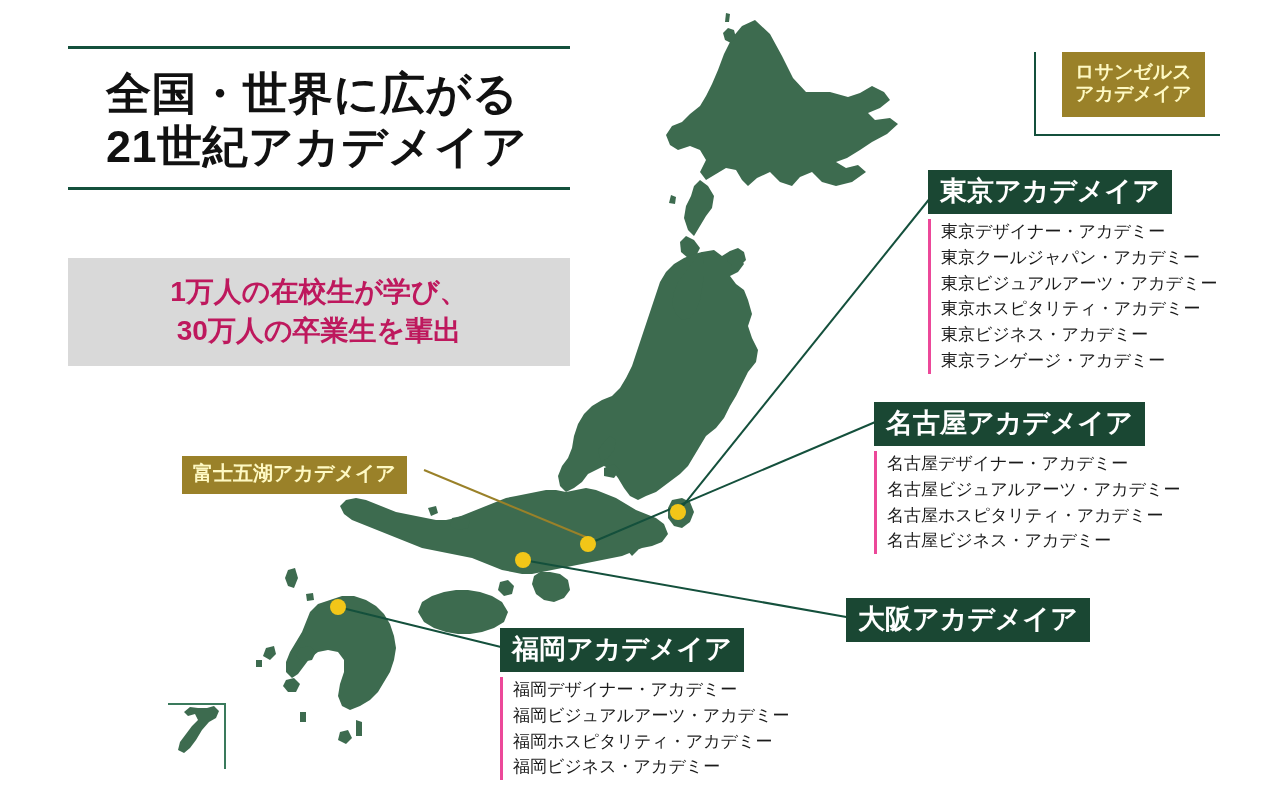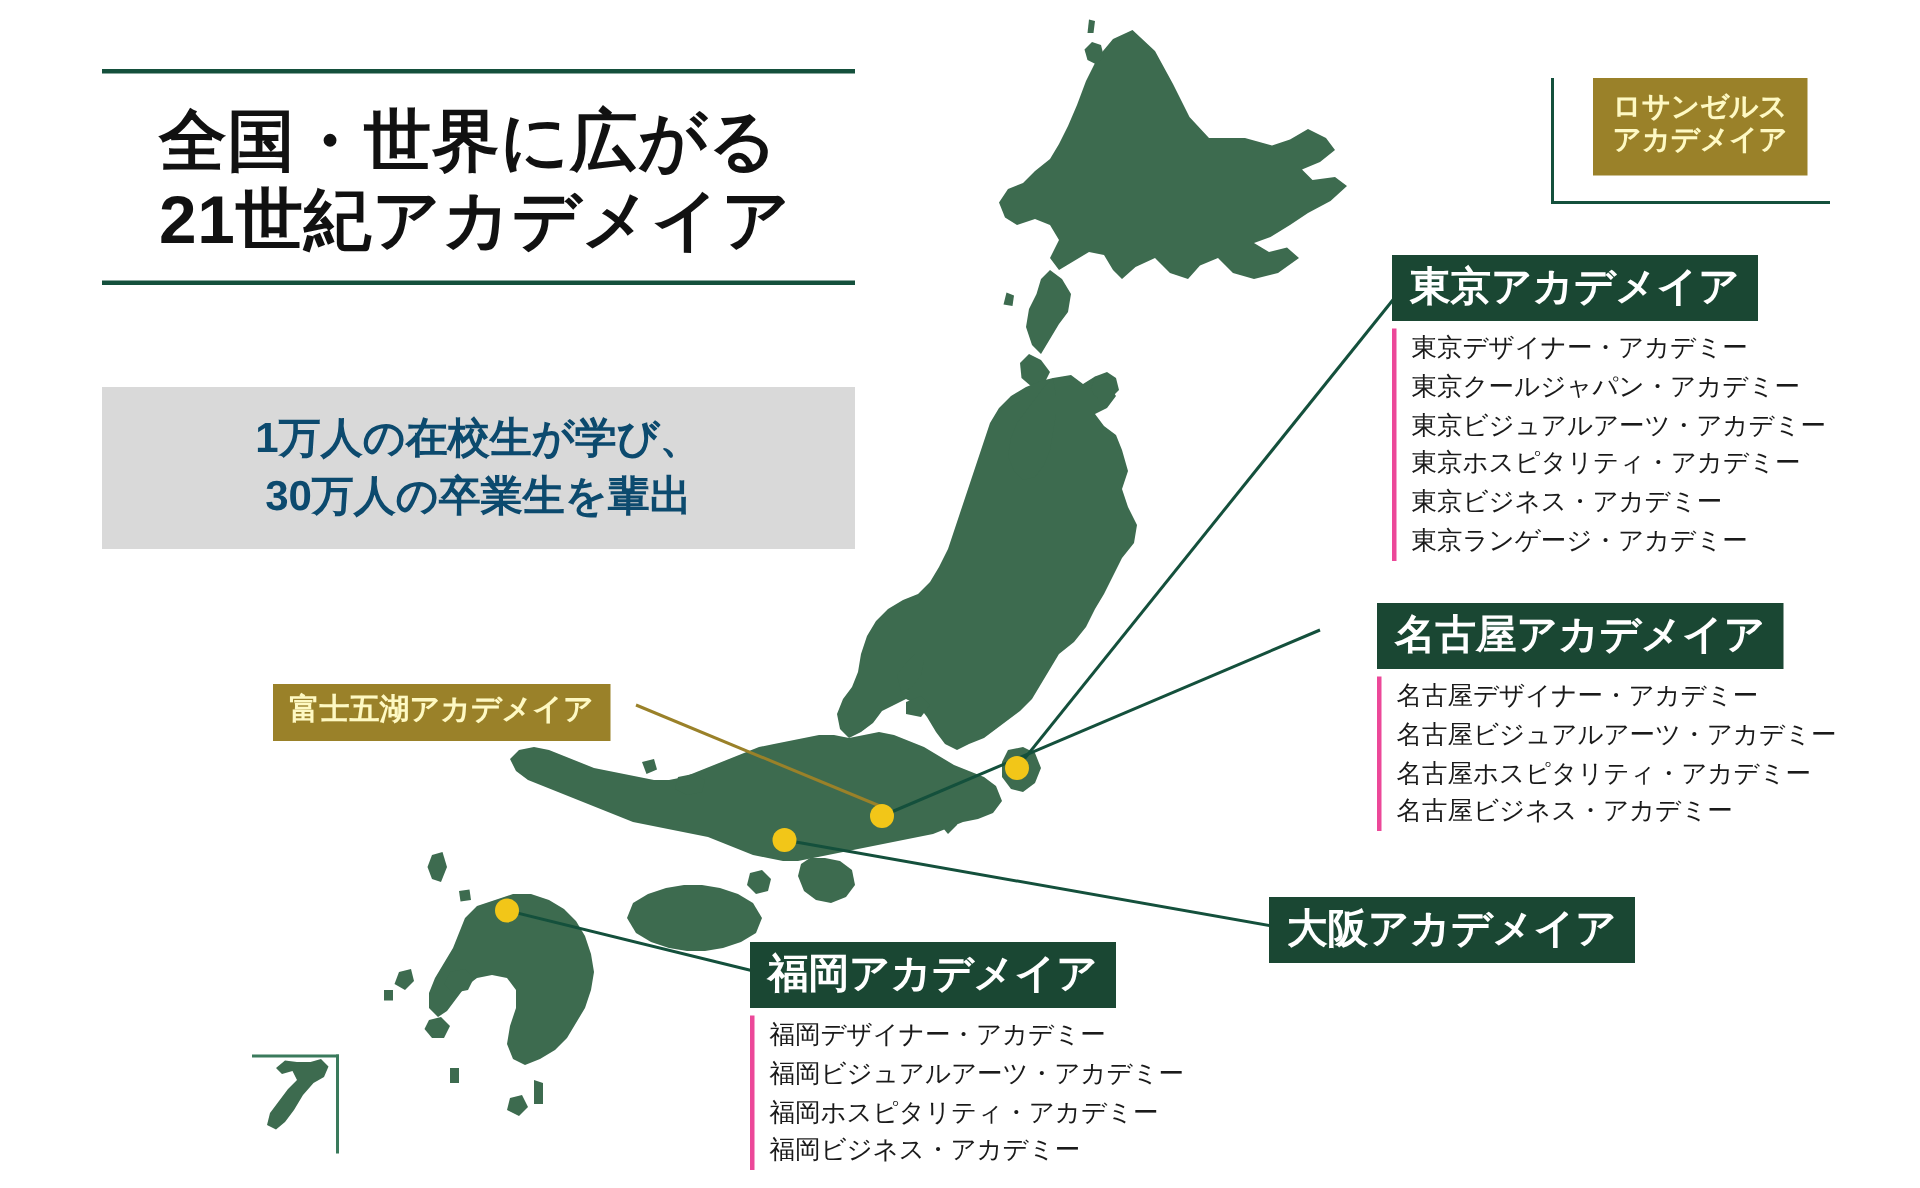--- a/index.html
+++ b/index.html
@@ -24,21 +24,21 @@
     white-space:nowrap;
   }
   .title-line{display:block;}
 
   .subtitle-box{
     position:absolute;left:68px;top:258px;width:502px;height:108px;
     background:#d9d9d9;display:flex;flex-direction:column;
     align-items:center;justify-content:center;
   }
   .subtitle-line{
-    color:#0c4a6e;font-weight:bold;font-size:28px;line-height:1.38;
+    color:#be185d;font-weight:bold;font-size:28px;line-height:1.38;
     white-space:nowrap;
   }
 
   
   .callout{position:absolute;}
   .callout-header{
     display:inline-block;background:#1a4733;color:#ffffff;
     font-size:27px;font-weight:bold;line-height:1;
     padding:8px 12px 9px 12px;white-space:nowrap;
   }
@@ -240,21 +240,21 @@
     <div class="callout-list">
       <div class="callout-item">東京デザイナー・アカデミー</div>
       <div class="callout-item">東京クールジャパン・アカデミー</div>
       <div class="callout-item">東京ビジュアルアーツ・アカデミー</div>
       <div class="callout-item">東京ホスピタリティ・アカデミー</div>
       <div class="callout-item">東京ビジネス・アカデミー</div>
       <div class="callout-item">東京ランゲージ・アカデミー</div>
     </div>
   </div>
 
-  <div class="callout" id="callout-nagoya" style="left:874px;top:402px;margin-left:44px;">
+  <div class="callout" id="callout-nagoya" style="left:874px;top:402px;">
     <div class="callout-header">名古屋アカデメイア</div>
     <div class="callout-list">
       <div class="callout-item">名古屋デザイナー・アカデミー</div>
       <div class="callout-item">名古屋ビジュアルアーツ・アカデミー</div>
       <div class="callout-item">名古屋ホスピタリティ・アカデミー</div>
       <div class="callout-item">名古屋ビジネス・アカデミー</div>
     </div>
   </div>
 
   <div class="callout" id="callout-osaka" style="left:846px;top:598px;">

